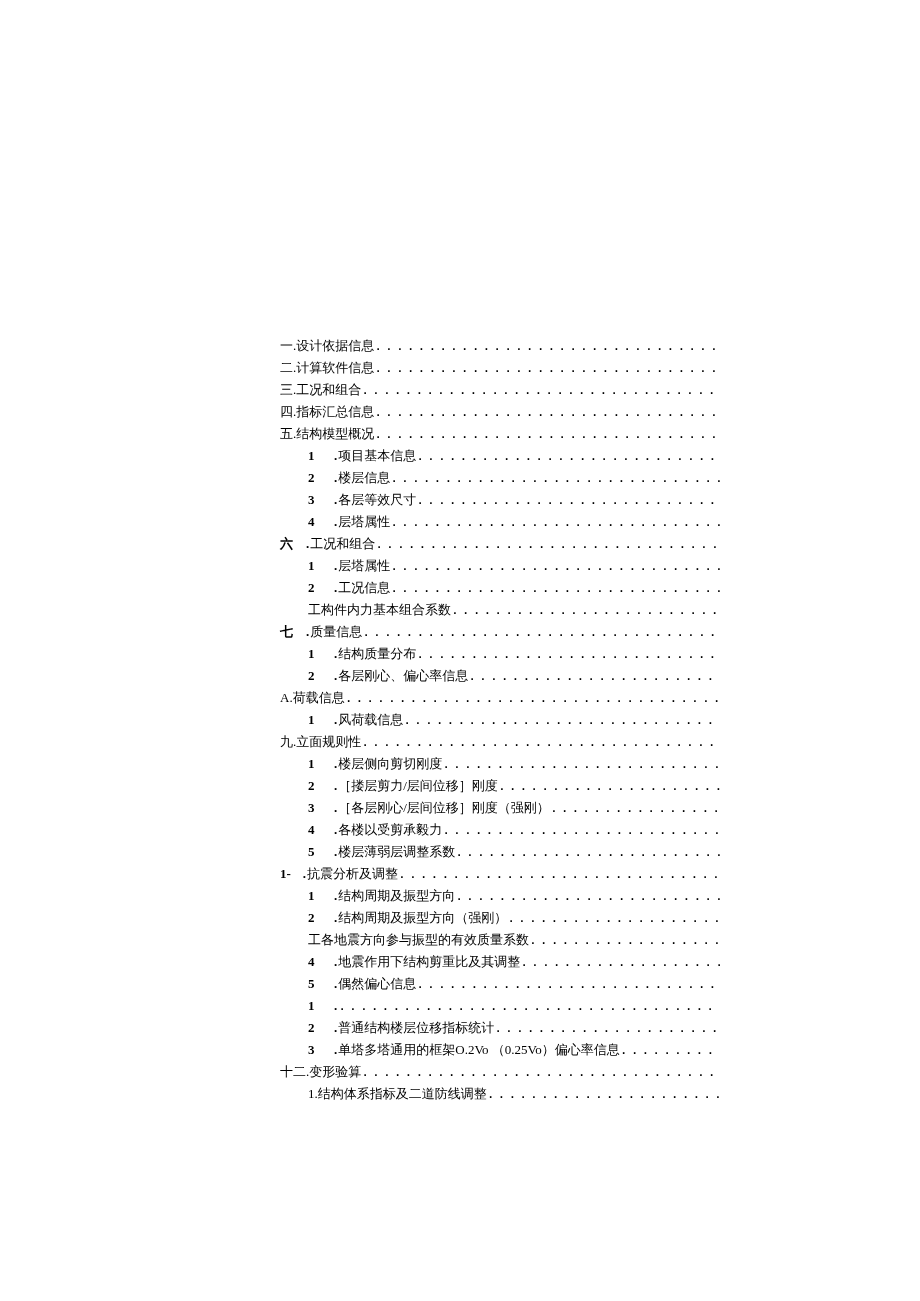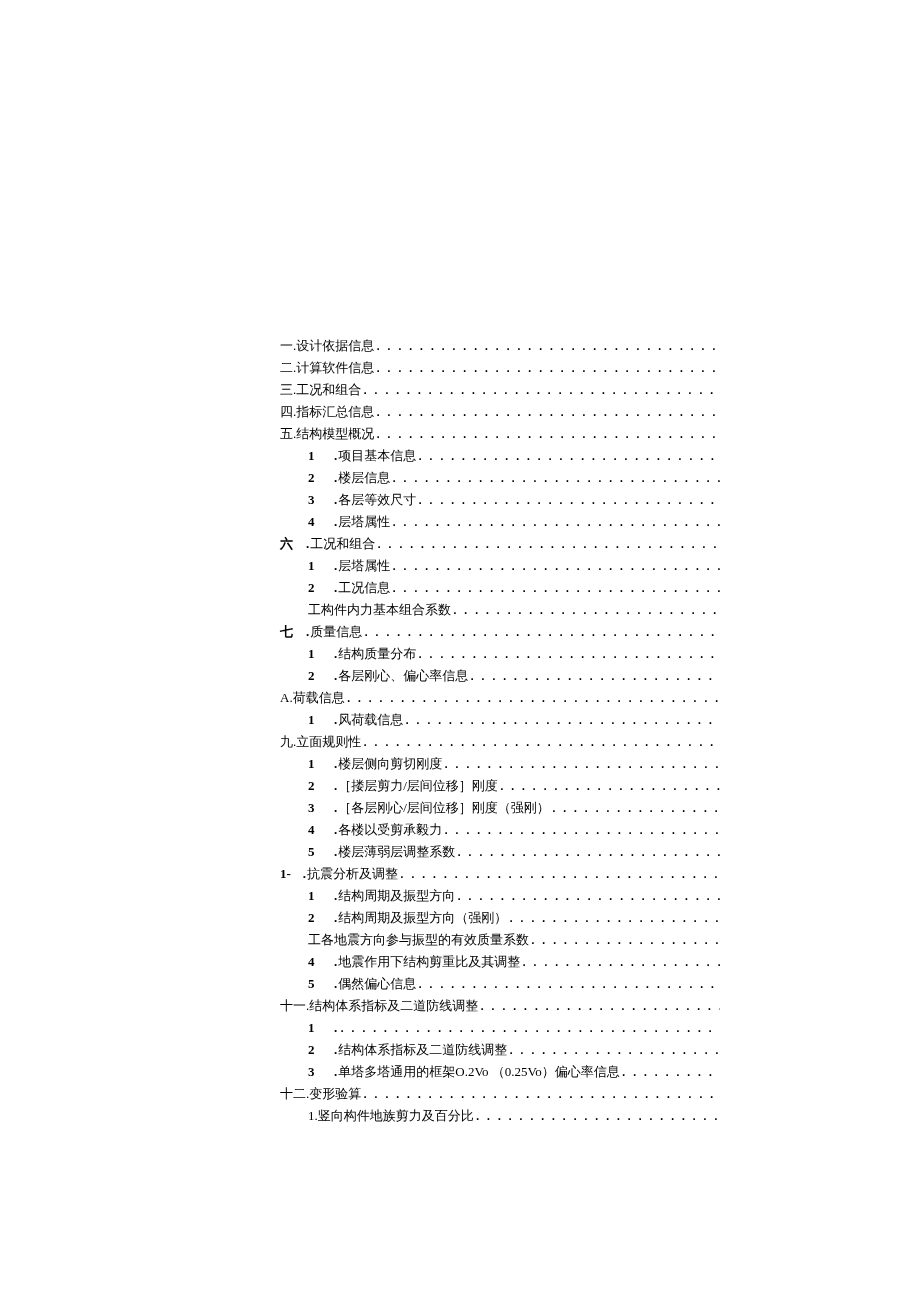--- a/index.html
+++ b/index.html
@@ -232,45 +232,40 @@
       <span class="leading-dot">. </span>
       <span class="toc-label">地震作用下结构剪重比及其调整</span>
       <span class="dots"></span>
     </div>
     <div class="toc-line indent-1">
       <span class="toc-num">5</span>
       <span class="leading-dot">. </span>
       <span class="toc-label">偶然偏心信息</span>
       <span class="dots"></span>
     </div>
-    <div class="toc-line indent-0">
-      <span class="toc-prefix">十一. </span>
-      <span class="toc-label">结构体系指标及二道防线调整</span>
-      <span class="dots"></span>
-    </div>
-    <div class="toc-line indent-1">
-      <span class="toc-num">1</span>
-      <span class="leading-dot">. </span>
-      <span class="dots"></span>
-    </div>
-    <div class="toc-line indent-1">
-      <span class="toc-num">2</span>
-      <span class="leading-dot">. </span>
-      <span class="toc-label">结构体系指标及二道防线调整</span>
+    <div class="toc-line indent-1">
+      <span class="toc-num">1</span>
+      <span class="leading-dot">. </span>
+      <span class="dots"></span>
+    </div>
+    <div class="toc-line indent-1">
+      <span class="toc-num">2</span>
+      <span class="leading-dot">. </span>
+      <span class="toc-label">普通结构楼层位移指标统计</span>
       <span class="dots"></span>
     </div>
     <div class="toc-line indent-1">
       <span class="toc-num">3</span>
       <span class="leading-dot">. </span>
       <span class="toc-label">单塔多塔通用的框架O.2Vo （0.25Vo）偏心率信息</span>
       <span class="dots"></span>
     </div>
     <div class="toc-line indent-0">
       <span class="toc-prefix">十二. </span>
       <span class="toc-label">变形验算</span>
       <span class="dots"></span>
     </div>
     <div class="toc-line indent-1">
       <span class="toc-prefix">1. </span>
-      <span class="toc-label">竖向构件地族剪力及百分比</span>
+      <span class="toc-label">结构体系指标及二道防线调整</span>
       <span class="dots"></span>
     </div>
   </div>
 
 </body></html>

